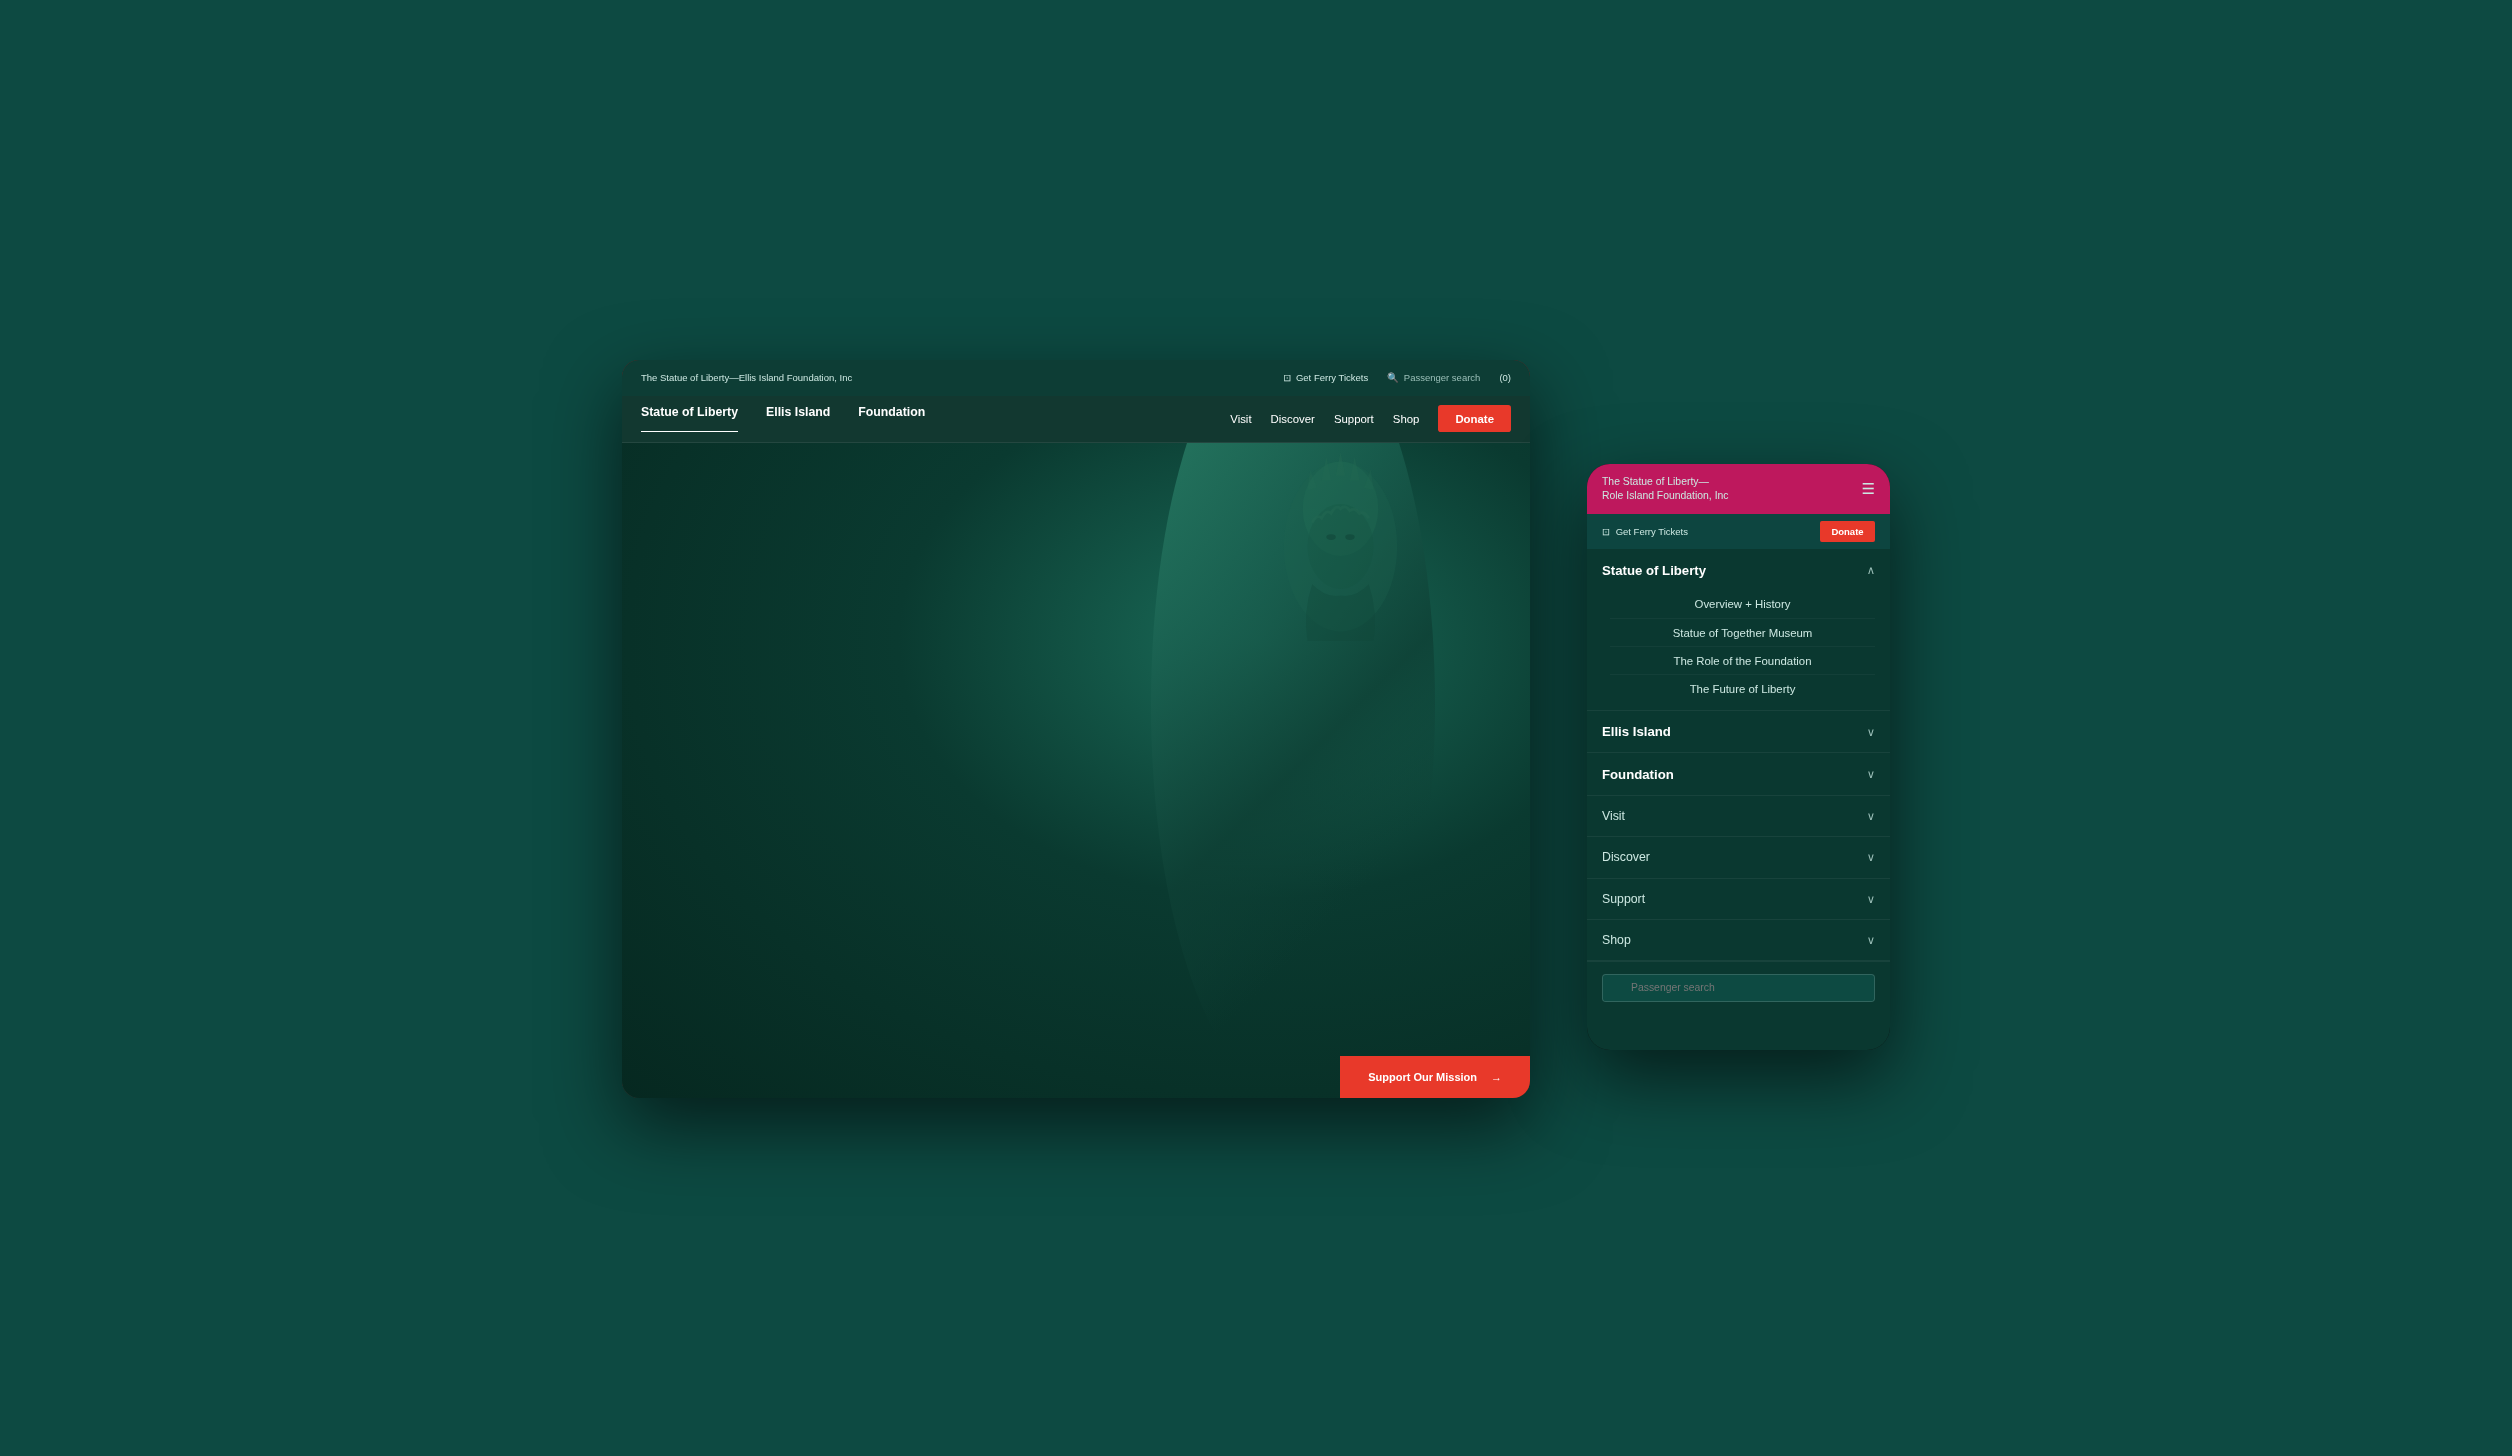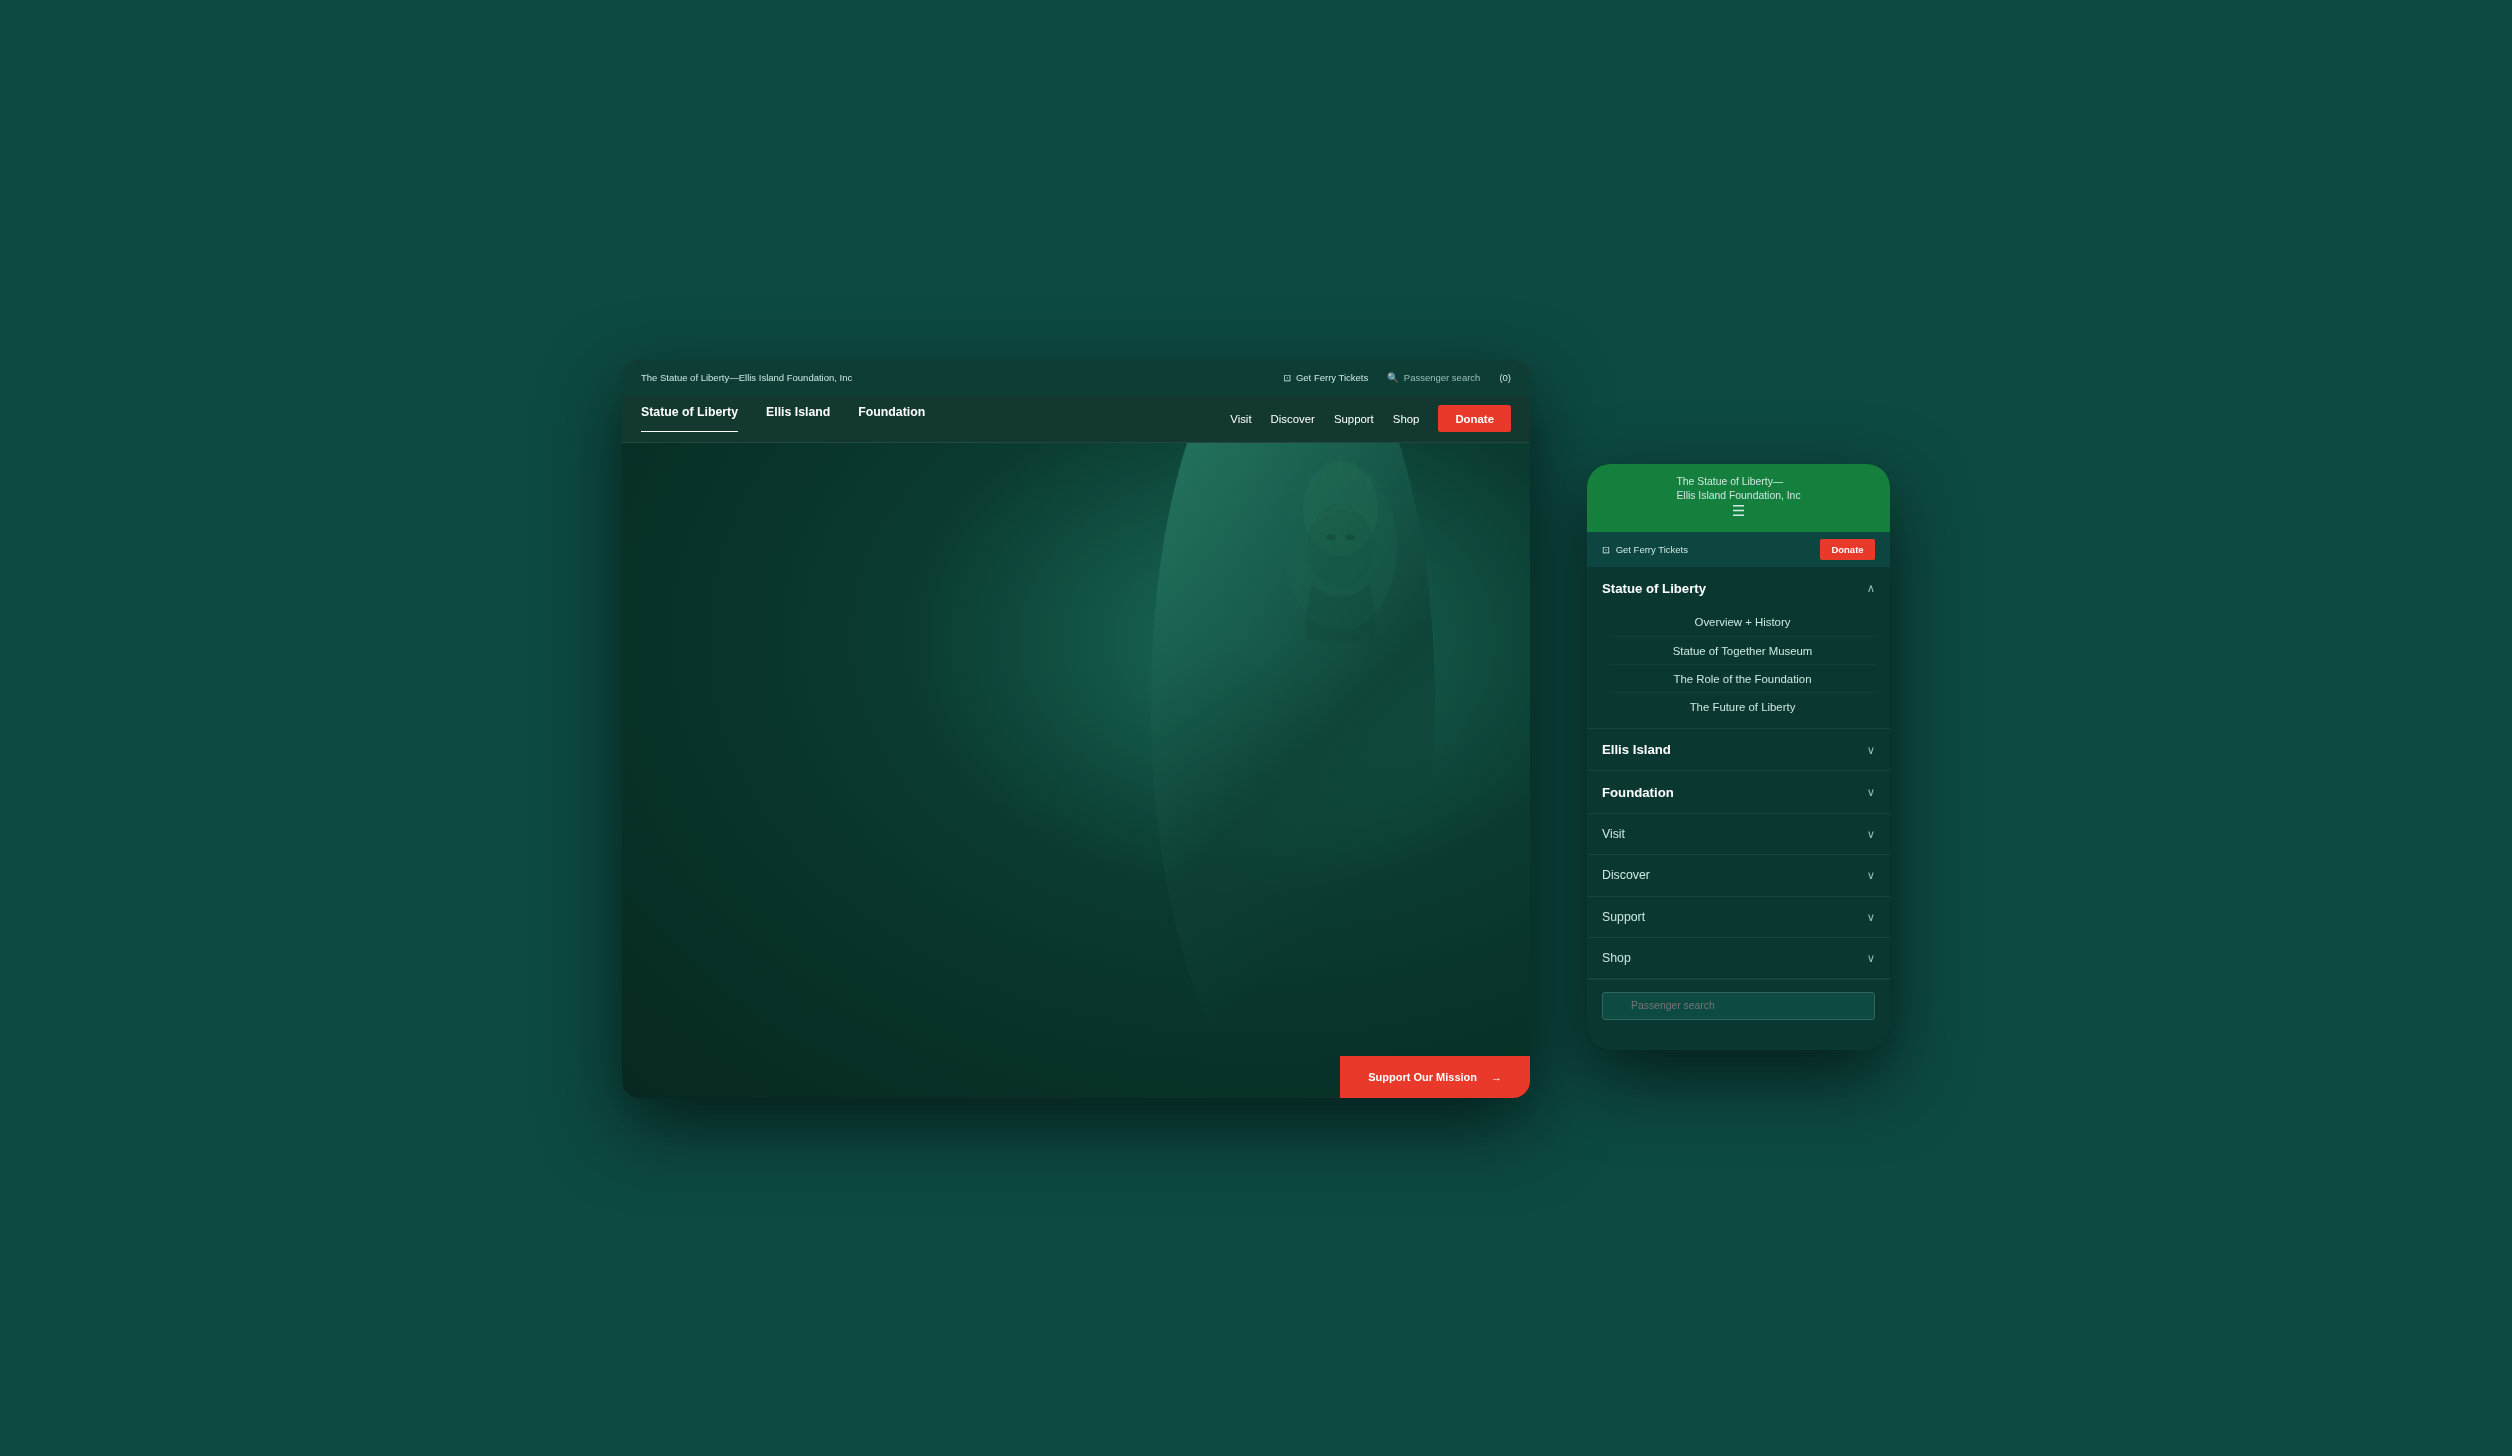--- a/index.html
+++ b/index.html
@@ -211,27 +211,26 @@
       border-radius: 23px;
       overflow: hidden;
       box-shadow: 0 28px 76px rgba(0,0,0,0.6);
       display: flex;
       flex-direction: column;
       flex-shrink: 0;
       margin-top: 57px;
     }
 
     .mobile-topbar {
-      background: #15803d;
+      background: #be185d;
       padding: 11.4px 15px;
       display: flex;
       align-items: center;
       justify-content: space-between;
       flex-shrink: 0;
-      flex-direction: column;
     }
 
     .mobile-topbar-title {
       color: #cde8e2;
       font-family: Arial, sans-serif;
       font-size: 10.4px;
       line-height: 1.3;
     }
 
     .mobile-hamburger {
@@ -453,21 +452,21 @@
       </button>
     </div>
 
   </div>
 
   <div class="mobile-mockup">
 
     <div class="mobile-topbar">
       <div class="mobile-topbar-title">
         <div>The Statue of Liberty—</div>
-        <div>Ellis Island Foundation, Inc</div>
+        <div>Role Island Foundation, Inc</div>
       </div>
       <span class="mobile-hamburger">☰</span>
     </div>
 
     <div class="mobile-ferry-bar">
       <div class="mobile-ferry-btn">
         <span>⊡</span>
         <span>Get Ferry Tickets</span>
       </div>
       <button class="mobile-donate-btn">Donate</button>

